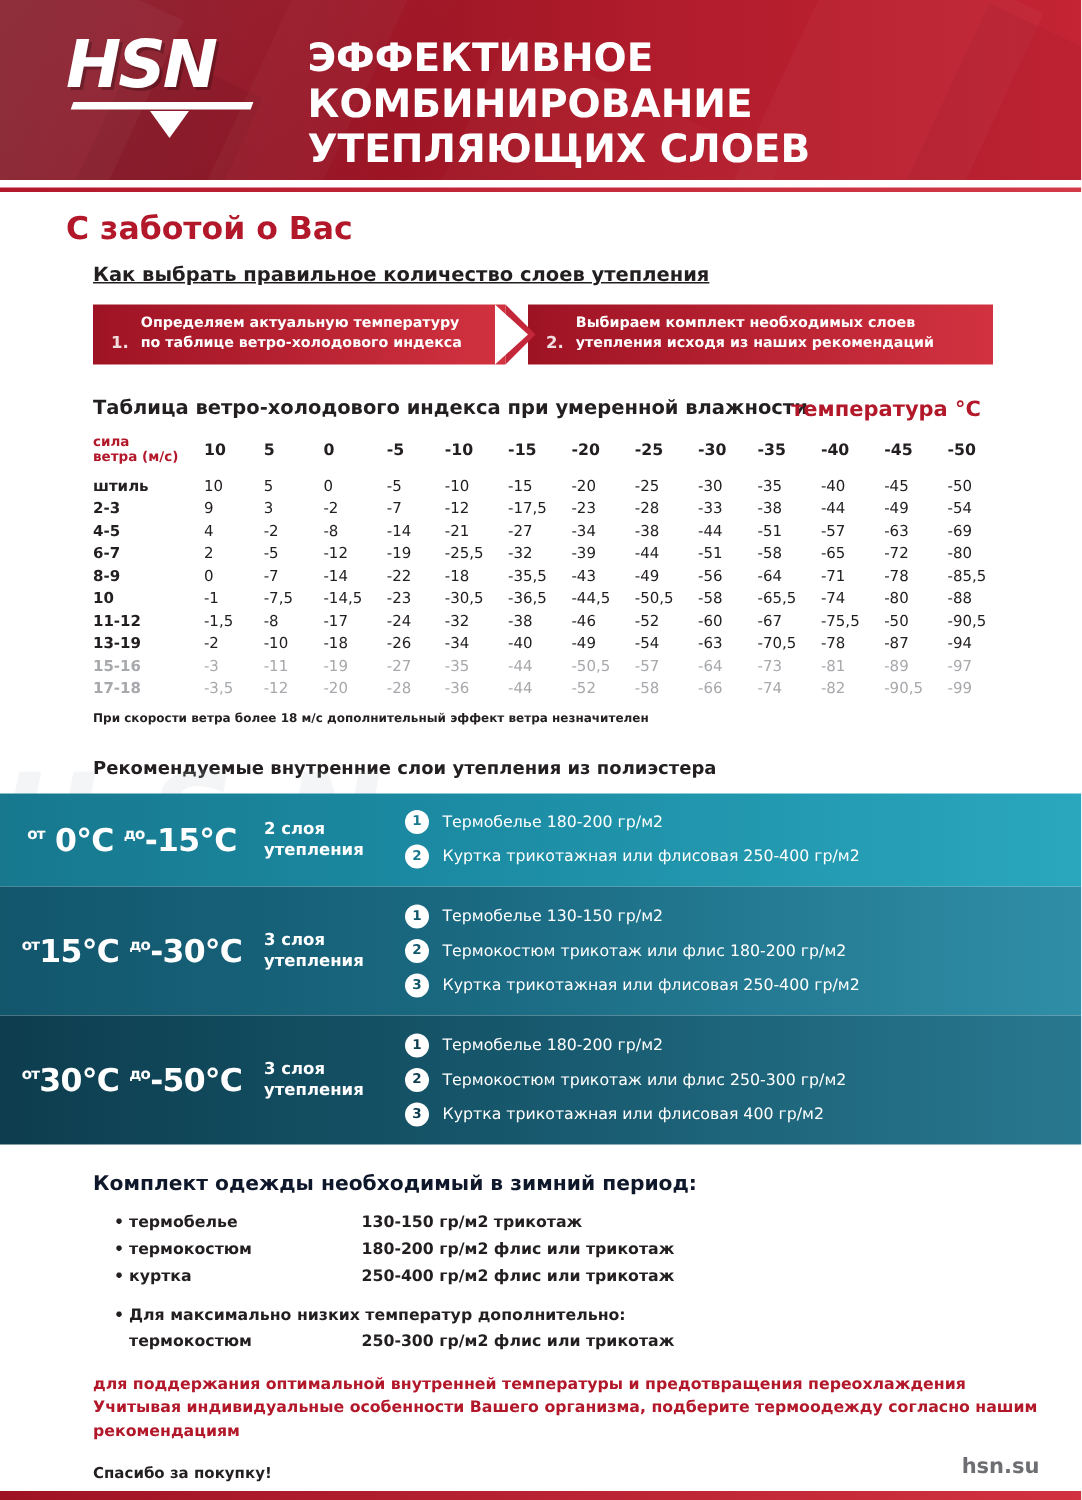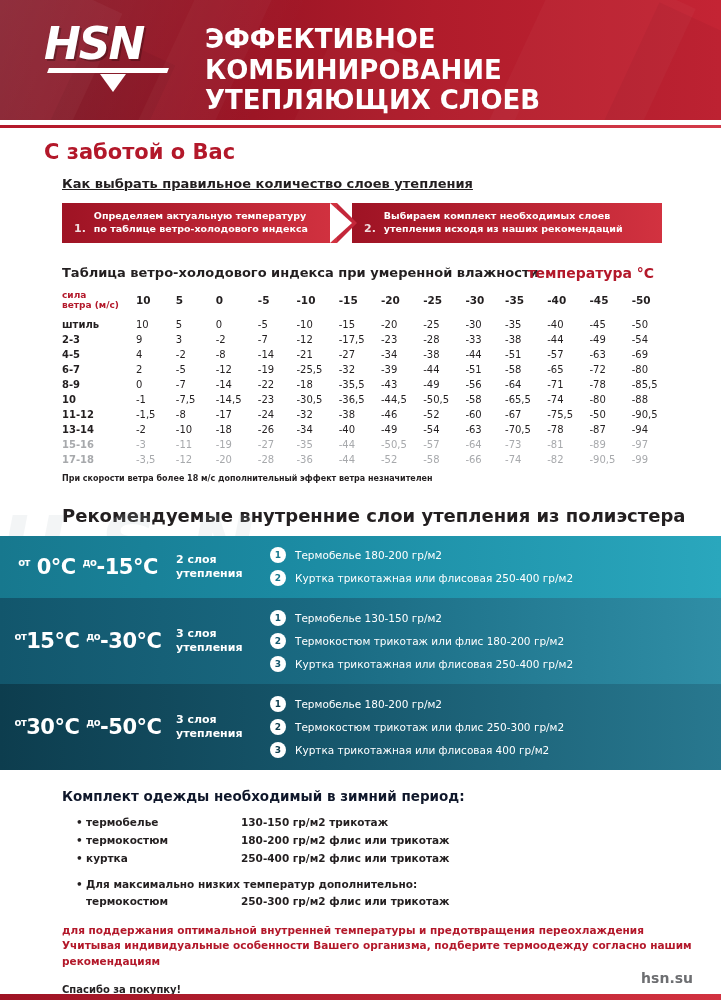--- a/index.html
+++ b/index.html
@@ -239,21 +239,21 @@
     font-family: "DejaVu Sans", sans-serif;
     font-size: 8px;
     font-weight: bold;
     color: #231f20;
     padding-right: 12px;
   }
   
   .rec-head {
     margin: 22px 0 0 62px;
     font-family: "DejaVu Sans", sans-serif;
-    font-size: 18px;
+    font-size: 12px;
     font-weight: bold;
     color: #231f20;
   }
   .ghost {
     position: absolute;
     left: 0;
     top: 505px;
     width: 721px;
     height: 80px;
     font-family: "DejaVu Sans", sans-serif;
@@ -611,21 +611,21 @@
           <td>-38</td>
           <td>-46</td>
           <td>-52</td>
           <td>-60</td>
           <td>-67</td>
           <td>-75,5</td>
           <td>-50</td>
           <td>-90,5</td>
         </tr>
         <tr>
-          <td class="rowhead">13-14</td>
+          <td class="rowhead">13-19</td>
           <td>-2</td>
           <td>-10</td>
           <td>-18</td>
           <td>-26</td>
           <td>-34</td>
           <td>-40</td>
           <td>-49</td>
           <td>-54</td>
           <td>-63</td>
           <td>-70,5</td>

